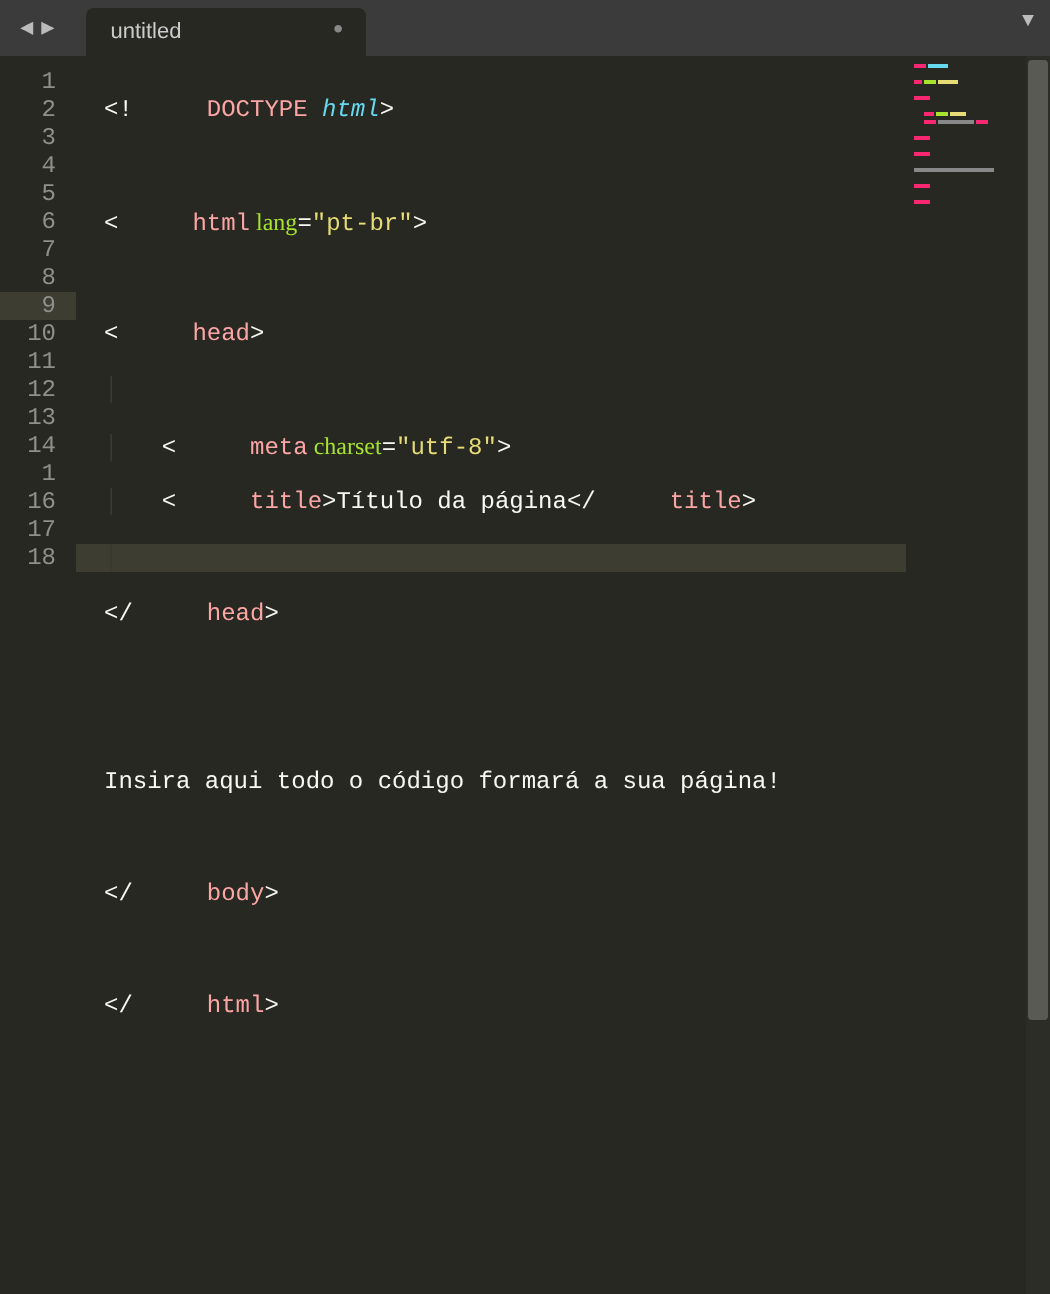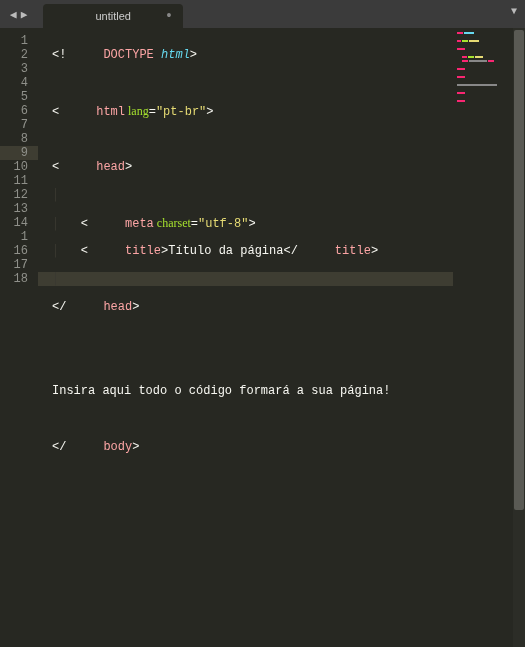--- a/index.html
+++ b/index.html
@@ -33,21 +33,20 @@
     background: #272822;
     height: 24px;
     display: flex;
     align-items: center;
     padding: 0 12px;
     border-top-left-radius: 4px;
     border-top-right-radius: 4px;
     margin-left: 6px;
     position: relative;
     min-width: 140px;
-    justify-content: center;
   }
   .tab-title {
     color: #ccc;
     font-size: 11px;
     font-family: -apple-system, 'Segoe UI', sans-serif;
   }
   .tab-dirty {
     color: #888;
     font-size: 14px;
     position: absolute;
@@ -176,20 +175,21 @@
 <div class="line"><span class="guide">│   </span><span class="p">&lt;</span><span class="kw">meta</span><span class="attr"> charset</span><span class="p">=</span><span class="str">"utf-8"</span><span class="p">&gt;</span></div>
 <div class="line"><span class="guide">│   </span><span class="p">&lt;</span><span class="kw">title</span><span class="p">&gt;</span><span class="p">Título da página</span><span class="p">&lt;/</span><span class="kw">title</span><span class="p">&gt;</span></div>
 <div class="line active"><span class="guide">│   </span></div>
 <div class="line"><span class="p">&lt;/</span><span class="kw">head</span><span class="p">&gt;</span></div>
 <div class="line"></div>
 <div class="line"></div>
 <div class="line"><span class="p">Insira aqui todo o código formará a sua página!</span></div>
 <div class="line"></div>
 <div class="line"><span class="p">&lt;/</span><span class="kw">body</span><span class="p">&gt;</span></div>
 <div class="line"></div>
+<div class="line"><span class="p">&lt;/</span><span class="kw">html</span><span class="p">&gt;</span></div>
   </div>
 
   <div class="minimap">
     <div class="mm-line">
         <span style="width:6px;background:#F92672"></span>
         <span style="width:10px;background:#66D9EF"></span>
       </div>
     <div class="mm-line"></div>
     <div class="mm-line">
         <span style="width:4px;background:#F92672"></span>

